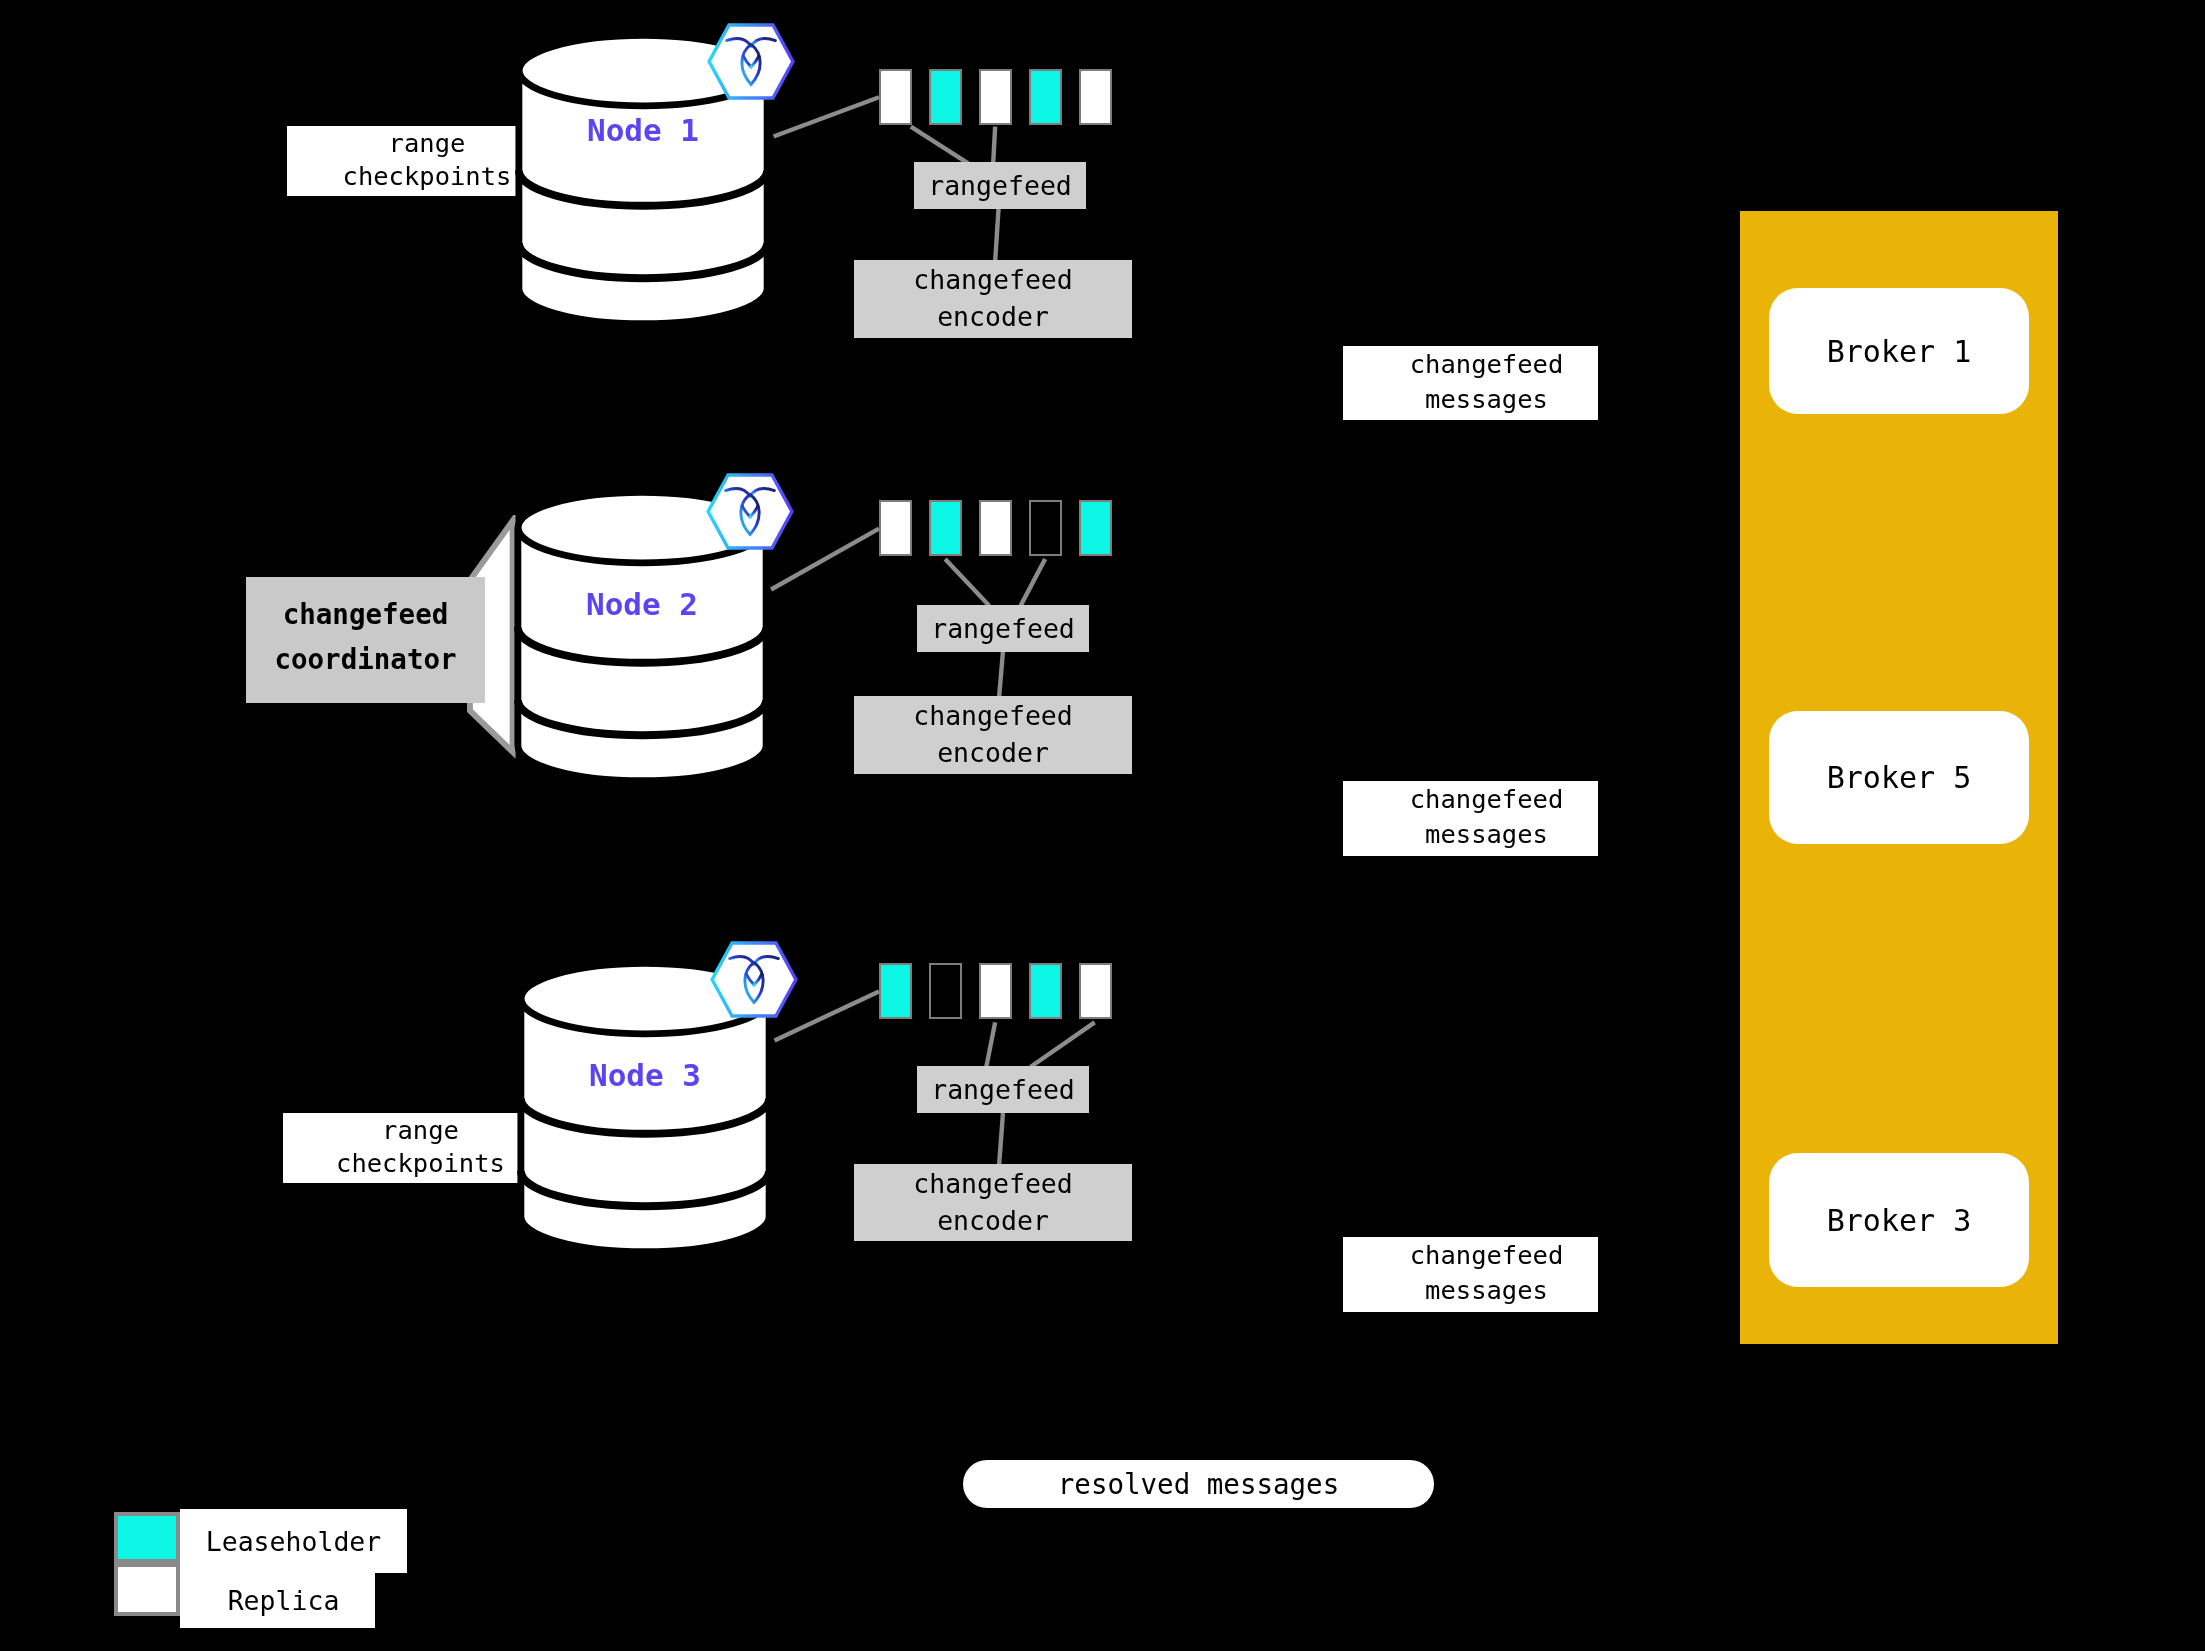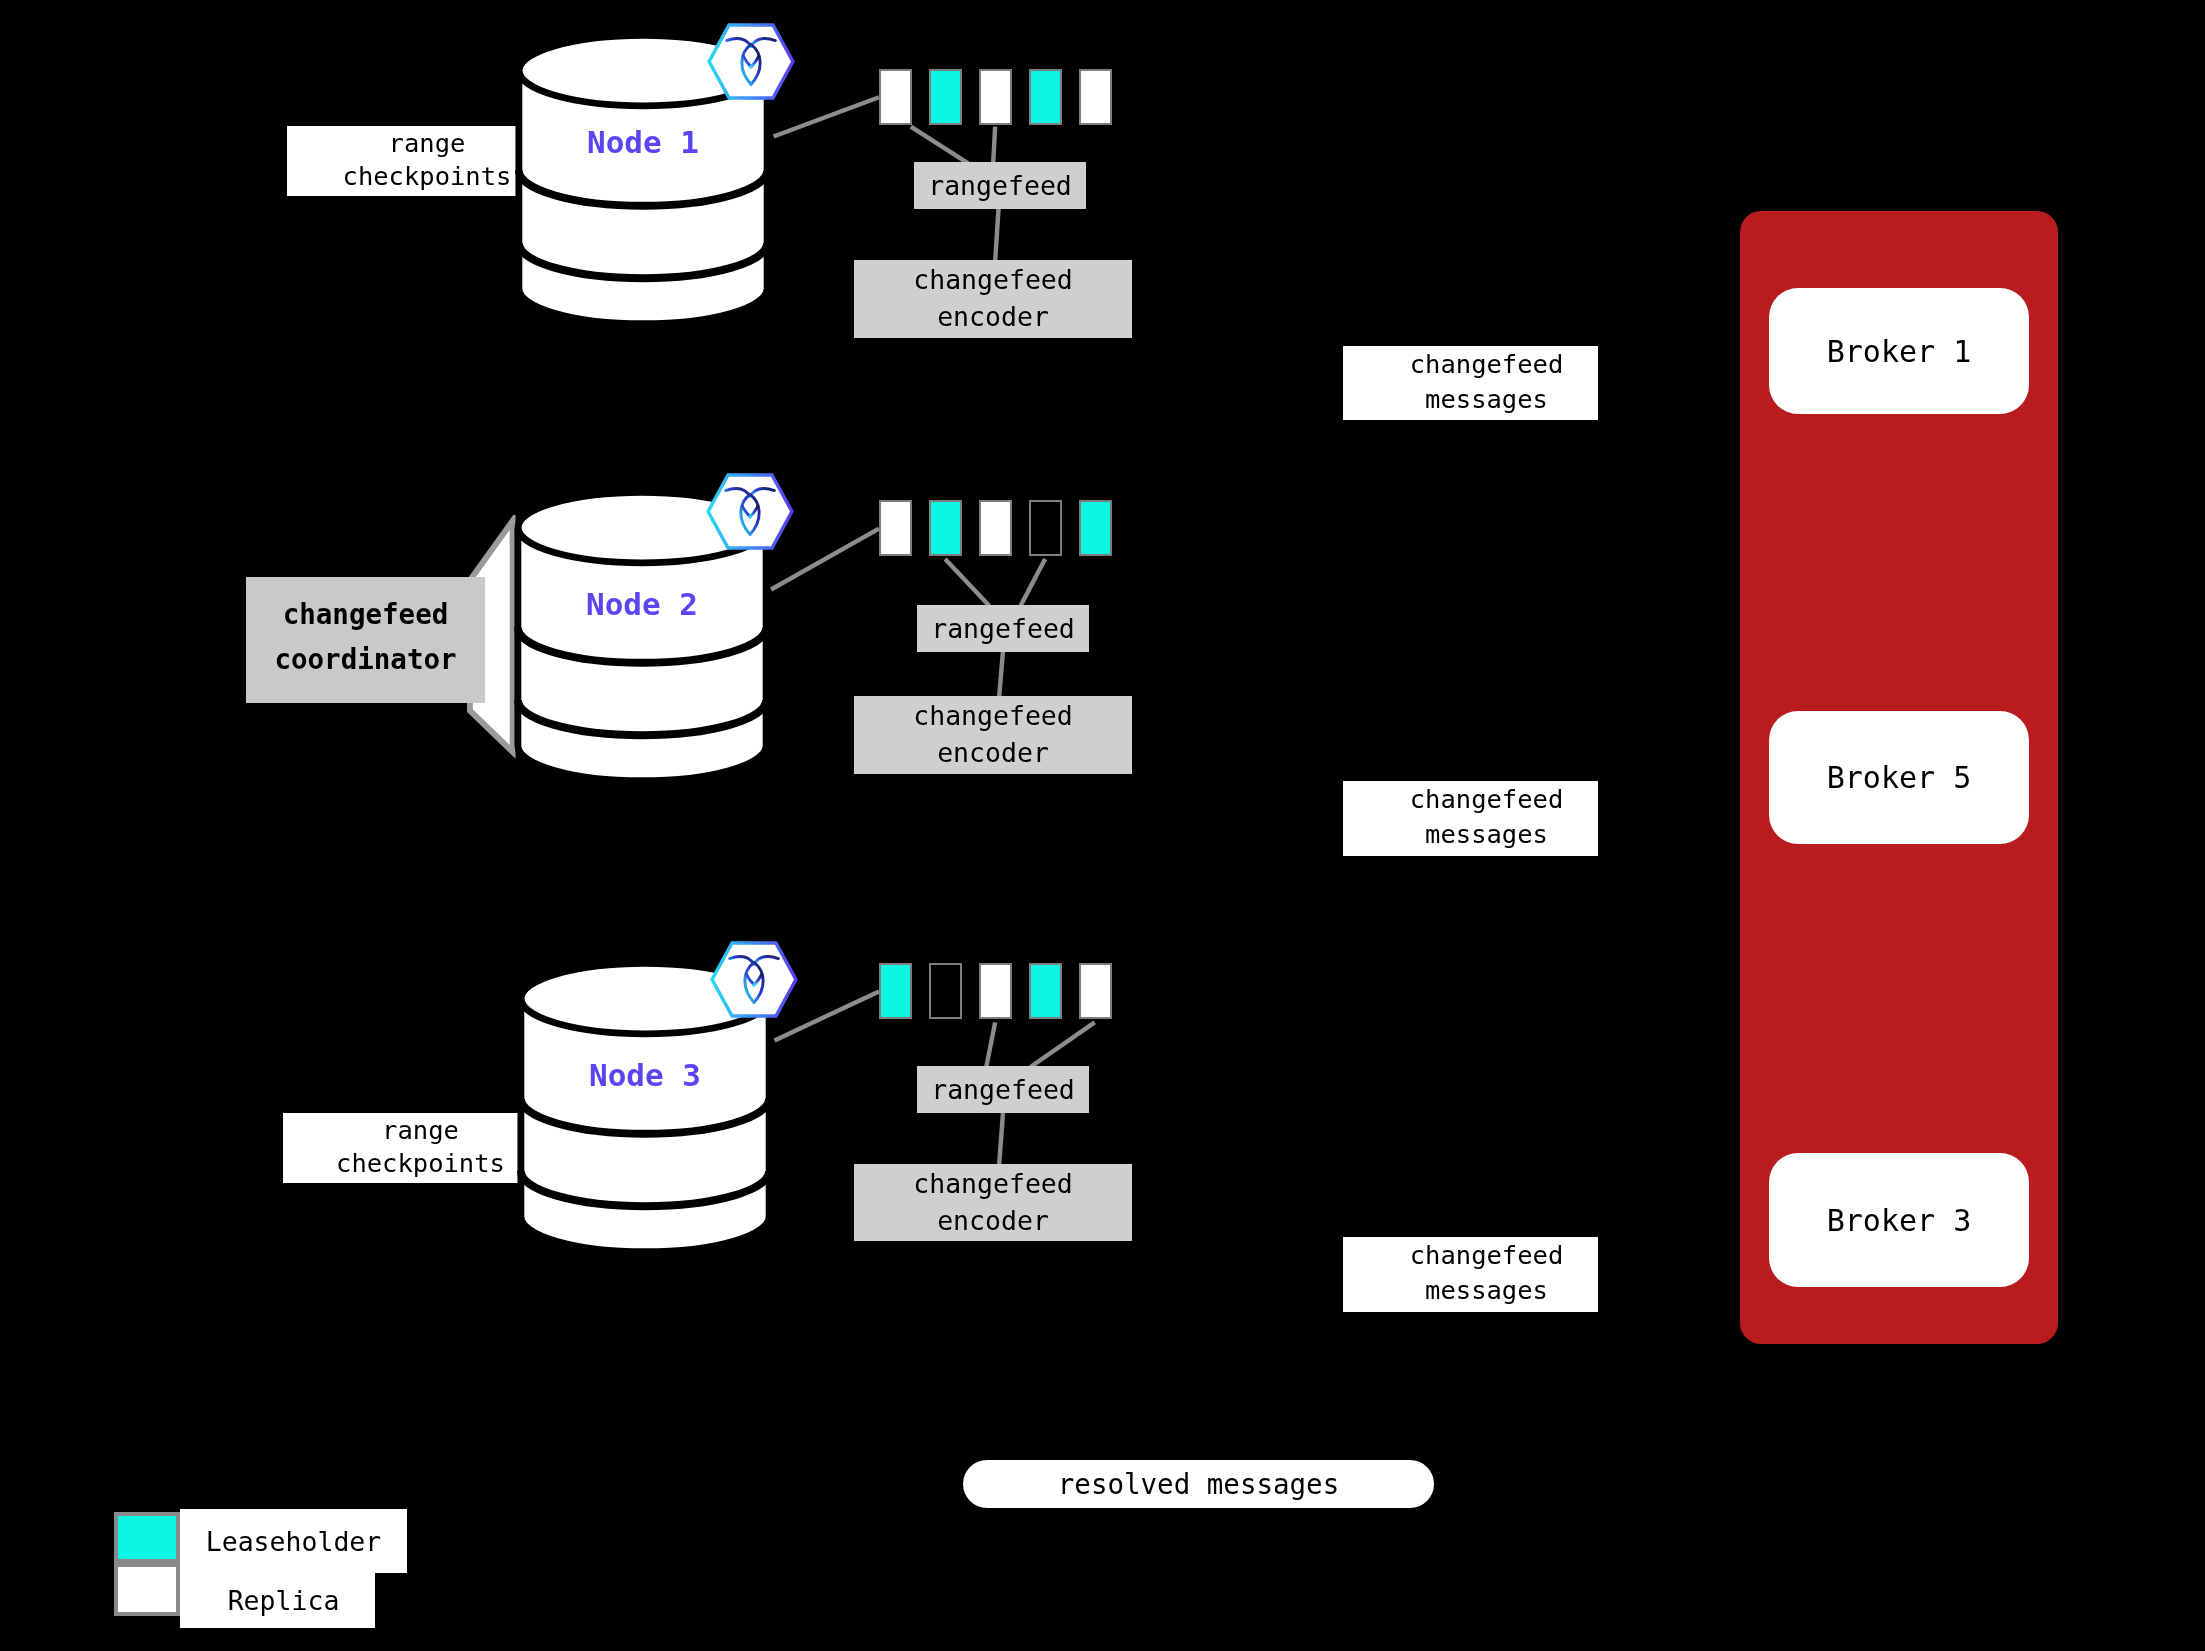--- a/index.html
+++ b/index.html
@@ -71,21 +71,21 @@
     <span style="display:block">changefeed</span>
     <span style="display:block">coordinator</span>
   </div>
 
   <svg class="abs" style="left:513px;top:28px;" width="260" height="303" viewBox="0 0 531 617">
     <path d="M12,86 L12,531 A253,72 0 0 0 519,531 L519,86" fill="#fff" stroke="#000" stroke-width="14"></path>
     <ellipse cx="265.5" cy="86" rx="253" ry="72" fill="#fff" stroke="#000" stroke-width="14"></ellipse>
     <path d="M12,290 A253,72 0 0 0 519,290" fill="none" stroke="#000" stroke-width="16"></path>
     <path d="M12,438 A253,72 0 0 0 519,438" fill="none" stroke="#000" stroke-width="16"></path>
   </svg>
-  <div class="abs nodelabel" style="left:513px;top:124px;width:260px;height:44px;">Node 1</div>
+  <div class="abs nodelabel" style="left:513px;top:112px;width:260px;height:44px;">Node 1</div>
 
   <svg class="abs" style="left:512px;top:485px;" width="260" height="303" viewBox="0 0 531 617">
     <path d="M12,86 L12,531 A253,72 0 0 0 519,531 L519,86" fill="#fff" stroke="#000" stroke-width="14"></path>
     <ellipse cx="265.5" cy="86" rx="253" ry="72" fill="#fff" stroke="#000" stroke-width="14"></ellipse>
     <path d="M12,290 A253,72 0 0 0 519,290" fill="none" stroke="#000" stroke-width="16"></path>
     <path d="M12,438 A253,72 0 0 0 519,438" fill="none" stroke="#000" stroke-width="16"></path>
   </svg>
   <div class="abs nodelabel" style="left:512px;top:586px;width:260px;height:44px;">Node 2</div>
 
   <svg class="abs" style="left:515px;top:956px;" width="260" height="303" viewBox="0 0 531 617">
@@ -185,21 +185,21 @@
   <div class="abs whitebox cmsg" style="left:1343px;top:781px;width:223px;height:74px;">
     <span style="display:block">changefeed</span>
     <span style="display:block">messages</span>
   </div>
   <div class="abs whitebox cmsg" style="left:1343px;top:1237px;width:223px;height:74px;">
     <span style="display:block">changefeed</span>
     <span style="display:block">messages</span>
   </div>
 
 
-  <div class="abs" style="left:1740px;top:211px;width:318px;height:1133px;background:#b91c1c;border-radius:21px;">
+  <div class="abs" style="left:1740px;top:211px;width:318px;height:1133px;background:#eab308;">
     <div class="broker" style="top:77px;height:126px;">Broker 1</div>
     <div class="broker" style="top:500px;height:133px;">Broker 5</div>
     <div class="broker" style="top:942px;height:134px;">Broker 3</div>
   </div>
 
   <div class="abs pill" style="left:963px;top:1460px;width:471px;height:48px;">resolved messages</div>
 
   <div class="legendswatch" style="left: 114px; top: 1512px; width: 66px; height: 51px; background: rgb(11, 246, 228);"></div>
   <div class="legendswatch" style="left: 114px; top: 1563px; width: 66px; height: 53px; background: rgb(255, 255, 255);"></div>
   <div class="legendbox" style="left:180px;top:1509px;width:227px;height:64px;">Leaseholder</div>

